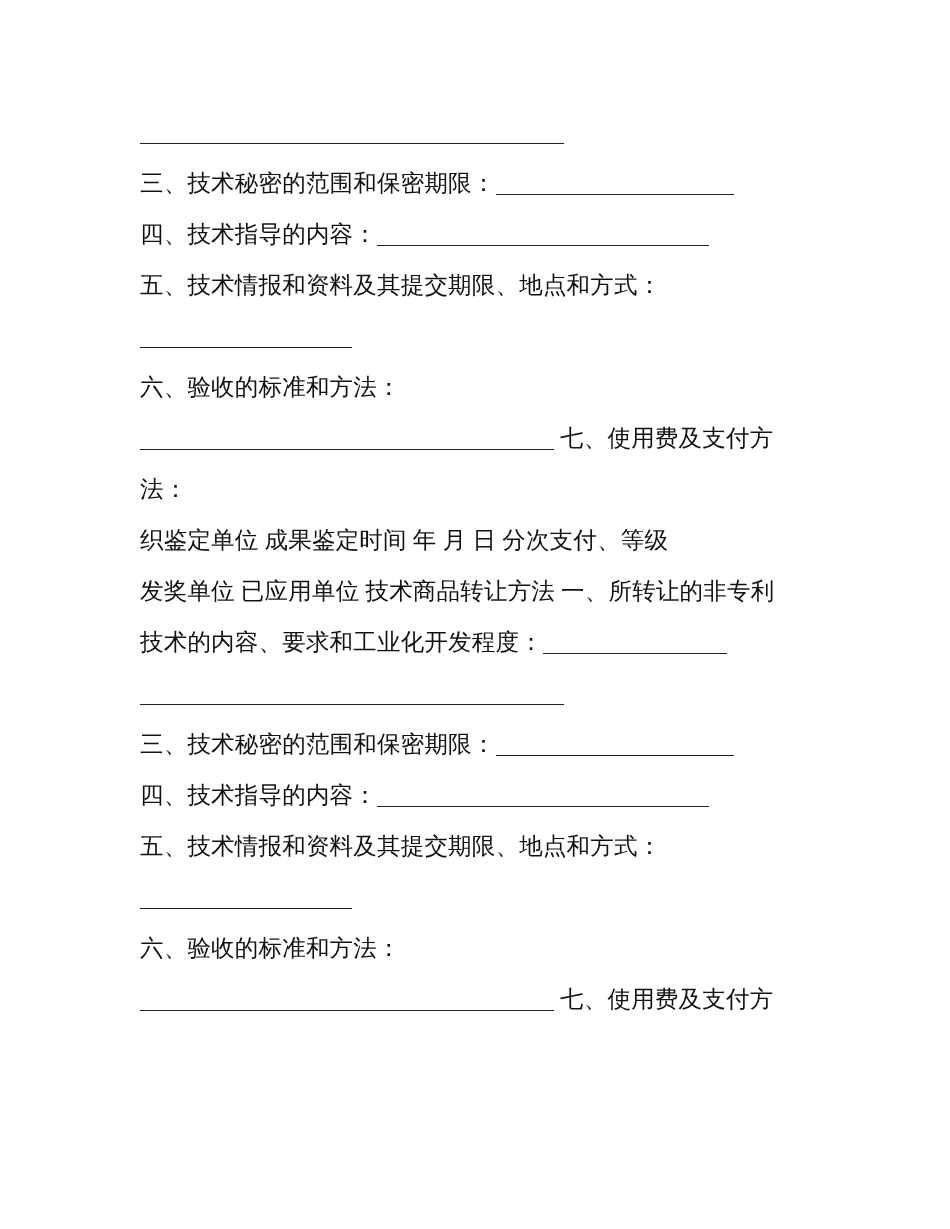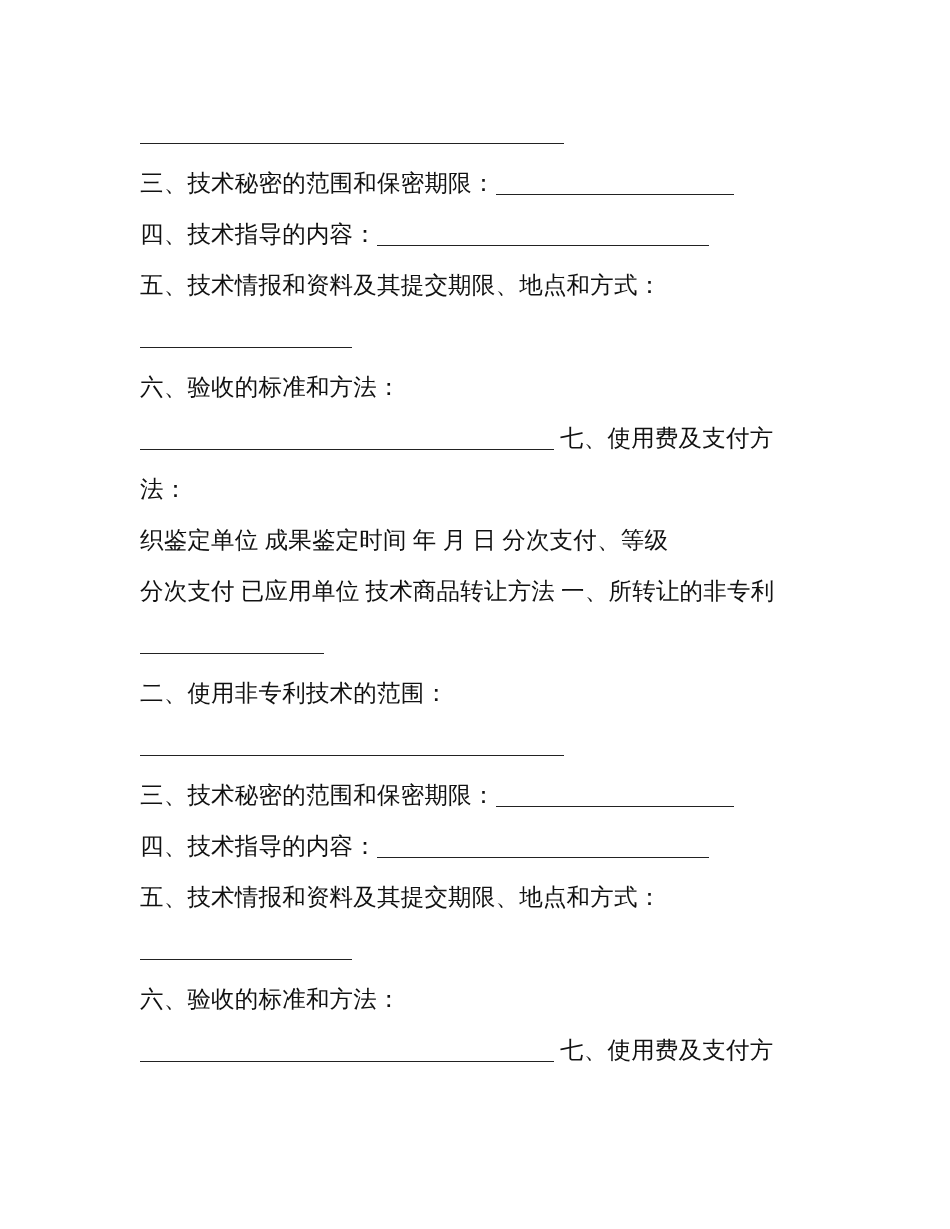--- a/index.html
+++ b/index.html
@@ -15,23 +15,22 @@
 <div class="page" id="page">
     <div class="line"><span class="blank" style="width: 424px;"></span></div>
     <div class="line"><span>三、技术秘密的范围和保密期限：</span><span class="blank" style="width: 238px;"></span></div>
     <div class="line"><span>四、技术指导的内容：</span><span class="blank" style="width: 332px;"></span></div>
     <div class="line"><span>五、技术情报和资料及其提交期限、地点和方式：</span></div>
     <div class="line"><span class="blank" style="width: 212px;"></span></div>
     <div class="line"><span>六、验收的标准和方法：</span></div>
     <div class="line"><span class="blank" style="width: 414px;"></span><span> 七、使用费及支付方</span></div>
     <div class="line"><span>法：</span></div>
     <div class="line"><span>织鉴定单位 成果鉴定时间 年 月 日 分次支付、等级</span></div>
-    <div class="line"><span>分次支付 已应用单位 技术商品转让方法 一、所转让的非专利</span></div>
-    <div class="line"><span class="blank" style="width: 184px;"></span></div>
-    <div class="line"><span>二、使用非专利技术的范围：</span></div>
+    <div class="line"><span>发奖单位 已应用单位 技术商品转让方法 一、所转让的非专利</span></div>
+    <div class="line"><span>技术的内容、要求和工业化开发程度：</span><span class="blank" style="width: 184px;"></span></div>
     <div class="line"><span class="blank" style="width: 424px;"></span></div>
     <div class="line"><span>三、技术秘密的范围和保密期限：</span><span class="blank" style="width: 238px;"></span></div>
     <div class="line"><span>四、技术指导的内容：</span><span class="blank" style="width: 332px;"></span></div>
     <div class="line"><span>五、技术情报和资料及其提交期限、地点和方式：</span></div>
     <div class="line"><span class="blank" style="width: 212px;"></span></div>
     <div class="line"><span>六、验收的标准和方法：</span></div>
     <div class="line"><span class="blank" style="width: 414px;"></span><span> 七、使用费及支付方</span></div>
   </div>
 
 </body></html>

